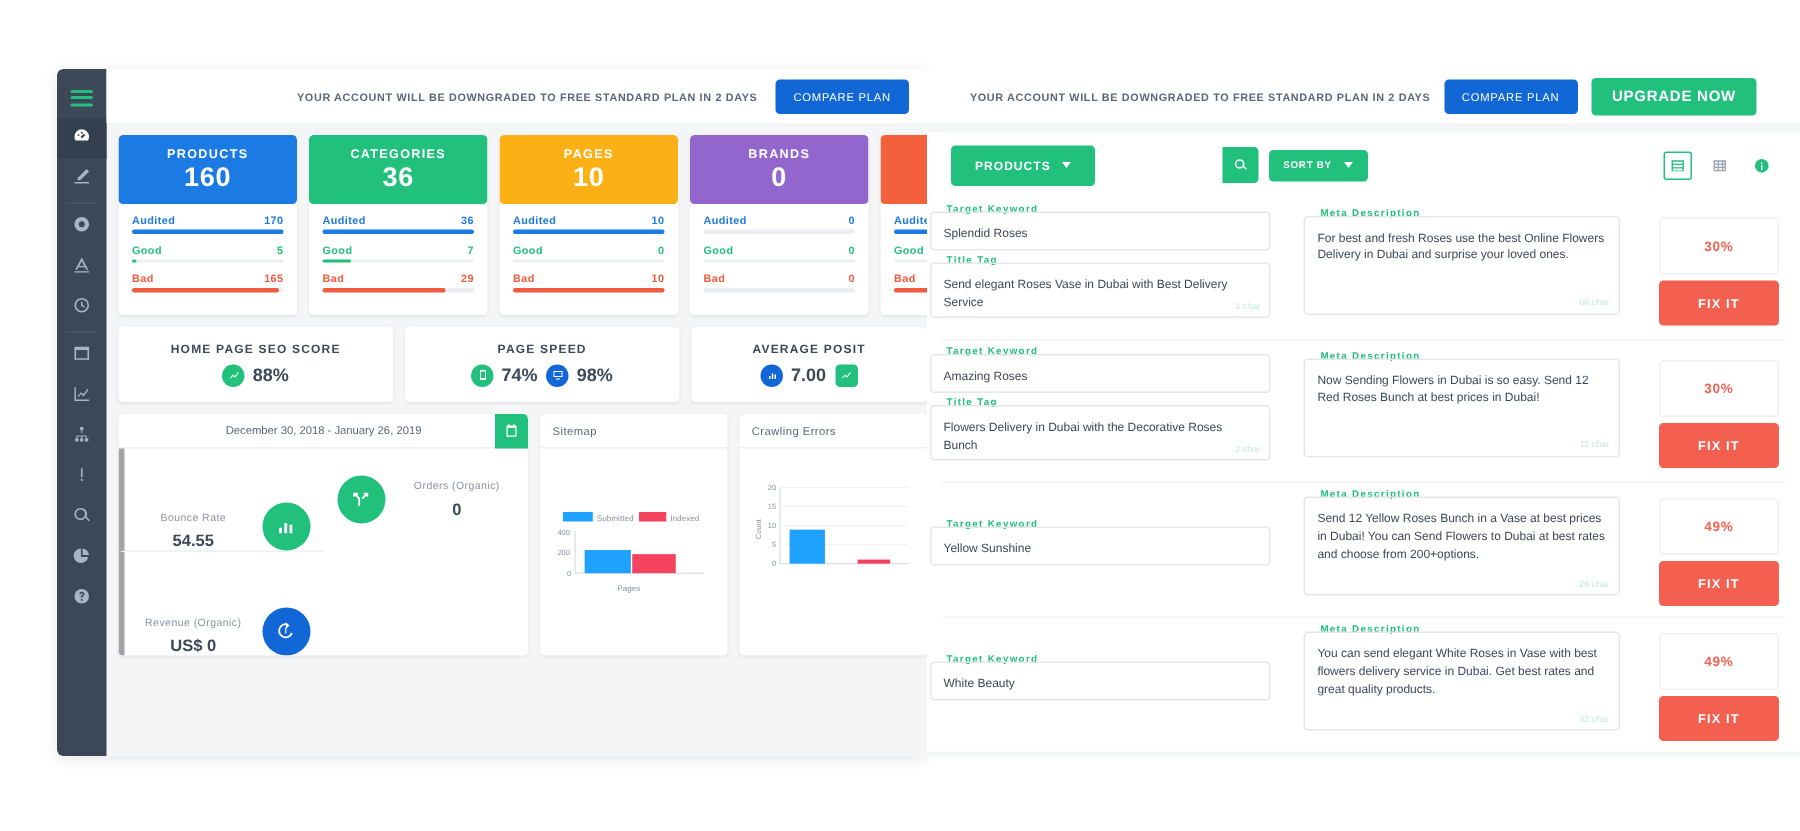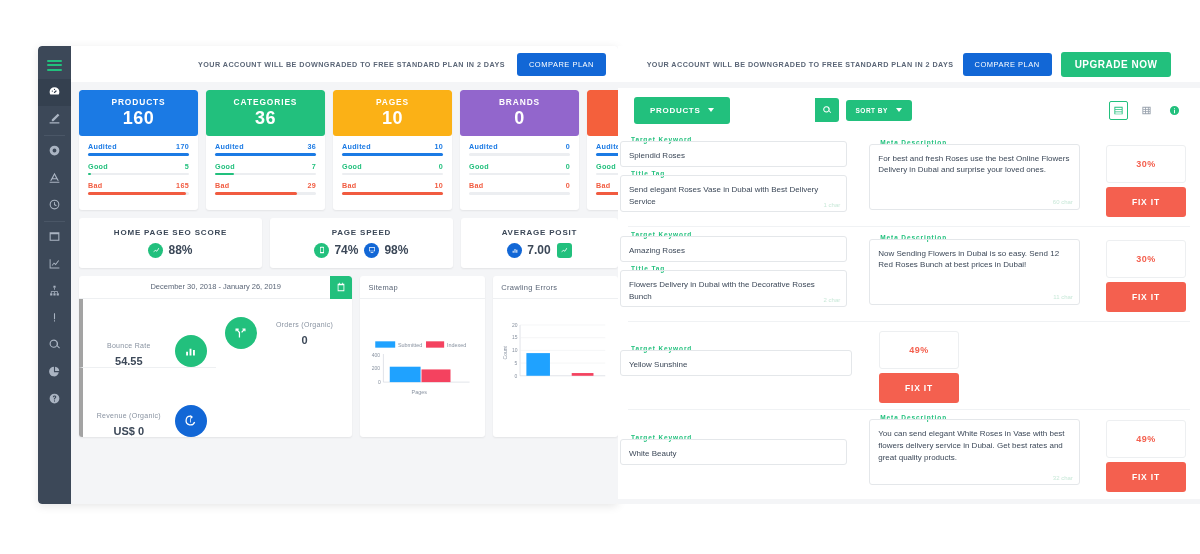--- a/index.html
+++ b/index.html
@@ -727,20 +727,29 @@
         </div>
       </div>
 
       <div class="lrow">
         <div class="lcol-left">
           <div class="fgroup">
             <div class="fgroup-label">Target Keyword</div>
             <div class="fbox">Yellow Sunshine</div>
           </div>
         </div>
+        <div class="lcol-mid">
+          <div class="fgroup">
+            <div class="fgroup-label">Meta Description</div>
+            <div class="fbox tall">
+              <span>Send 12 Yellow Roses Bunch in a Vase at best prices in Dubai! You can Send Flowers to Dubai at best rates and choose from 200+options.</span>
+              <span class="charcount">26 char</span>
+            </div>
+          </div>
+        </div>
         <div class="lcol-right">
           <div class="pct-box">49%</div>
           <button class="btn-fix">FIX IT</button>
         </div>
       </div>
 
       <div class="lrow">
         <div class="lcol-left">
           <div class="fgroup">
             <div class="fgroup-label">Target Keyword</div>

